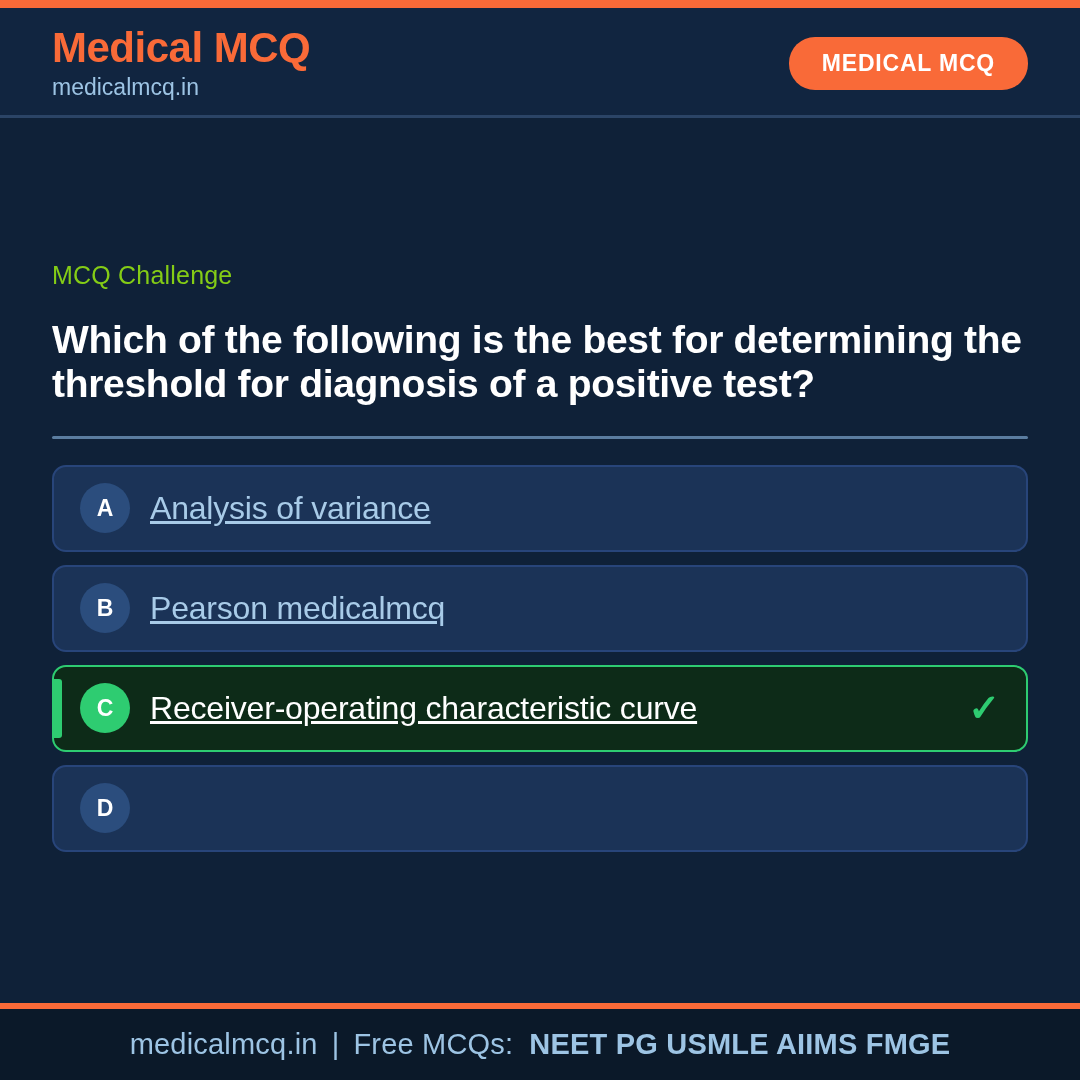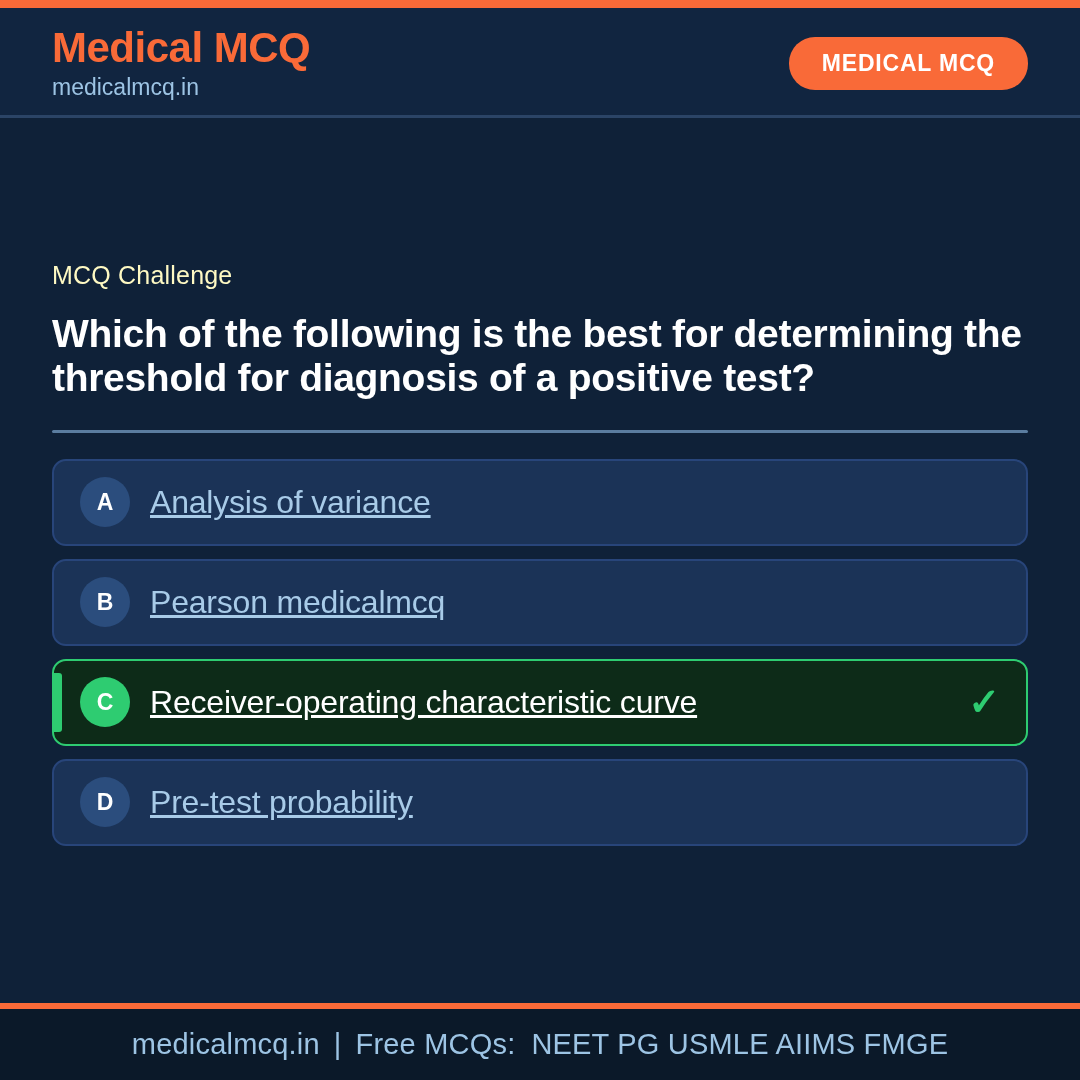--- a/index.html
+++ b/index.html
@@ -89,22 +89,22 @@
     display: flex;
     flex-direction: column;
     justify-content: flex-start;
     box-sizing: border-box;
   }
   .content-inner {
     margin-top: 143px;
   }
   .eyebrow {
     font-size: 25px;
-    color: #fef9c3;
-    margin-bottom: 22px;
+    color: #84cc16;
+    margin-bottom: 28px;
     letter-spacing: 0.2px;
   }
   .question {
     font-size: 39px;
     font-weight: bold;
     color: #ffffff;
     line-height: 1.14;
     letter-spacing: -0.3px;
     margin: 0;
   }
@@ -207,20 +207,21 @@
     color: #9dc4e4;
     letter-spacing: 0.2px;
     white-space: nowrap;
   }
   .footer-sep {
     padding: 0 14px;
     color: #9dc4e4;
   }
   .footer-exam {
     padding-left: 16px;
+    font-weight: bold;
   }
 </style>
 </head>
 <body>
 
 <div class="page">
 
   <div class="top-accent"></div>
 
   <div class="header">
@@ -256,21 +257,20 @@
         <div class="option correct">
           <span class="accent-bar"></span>
           <span class="option-badge">C</span>
           <span class="option-text">Receiver-operating characteristic curve</span>
           <span class="option-check">✓</span>
         </div>
 
         <div class="option">
 
           <span class="option-badge">D</span>
-          <span class="option-text">Pre-test probability</span>
 
         </div>
 
       </div>
     </div>
   </div>
 
   <div class="footer">
     <div class="footer-text">
       <span>medicalmcq.in</span><span class="footer-sep">|</span><span>Free MCQs:</span><span class="footer-exam">NEET PG  USMLE  AIIMS  FMGE</span>

